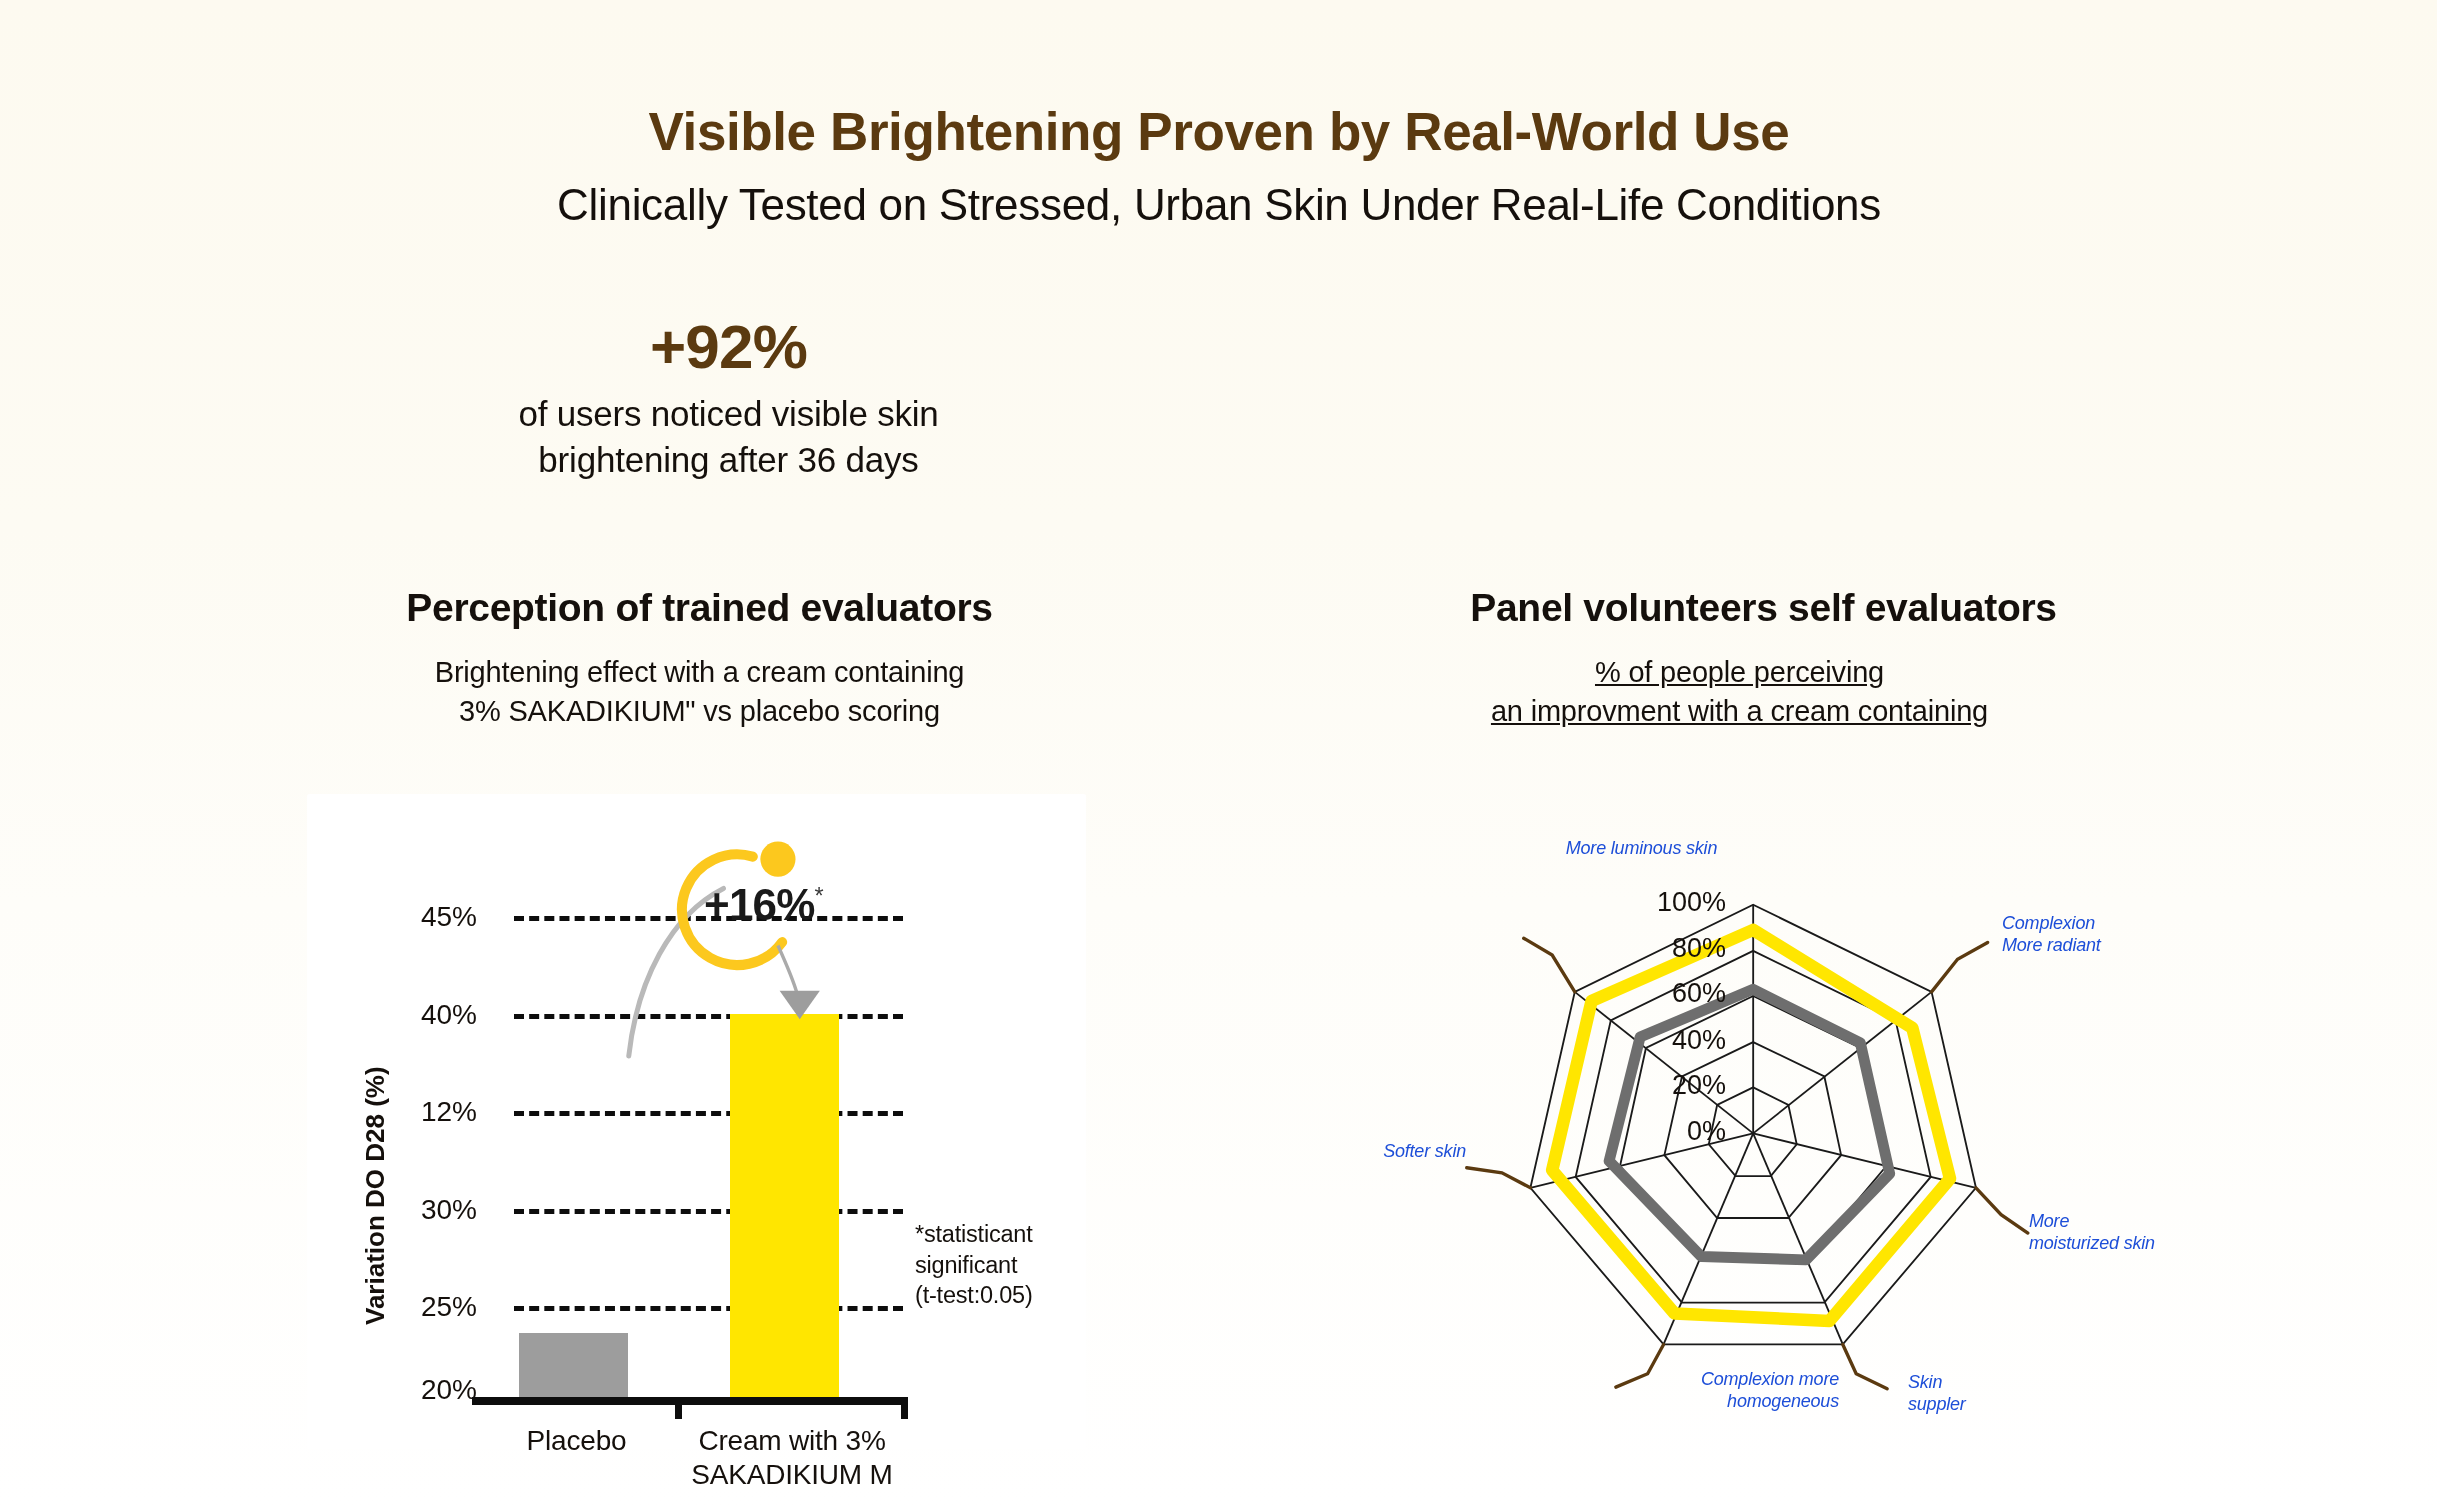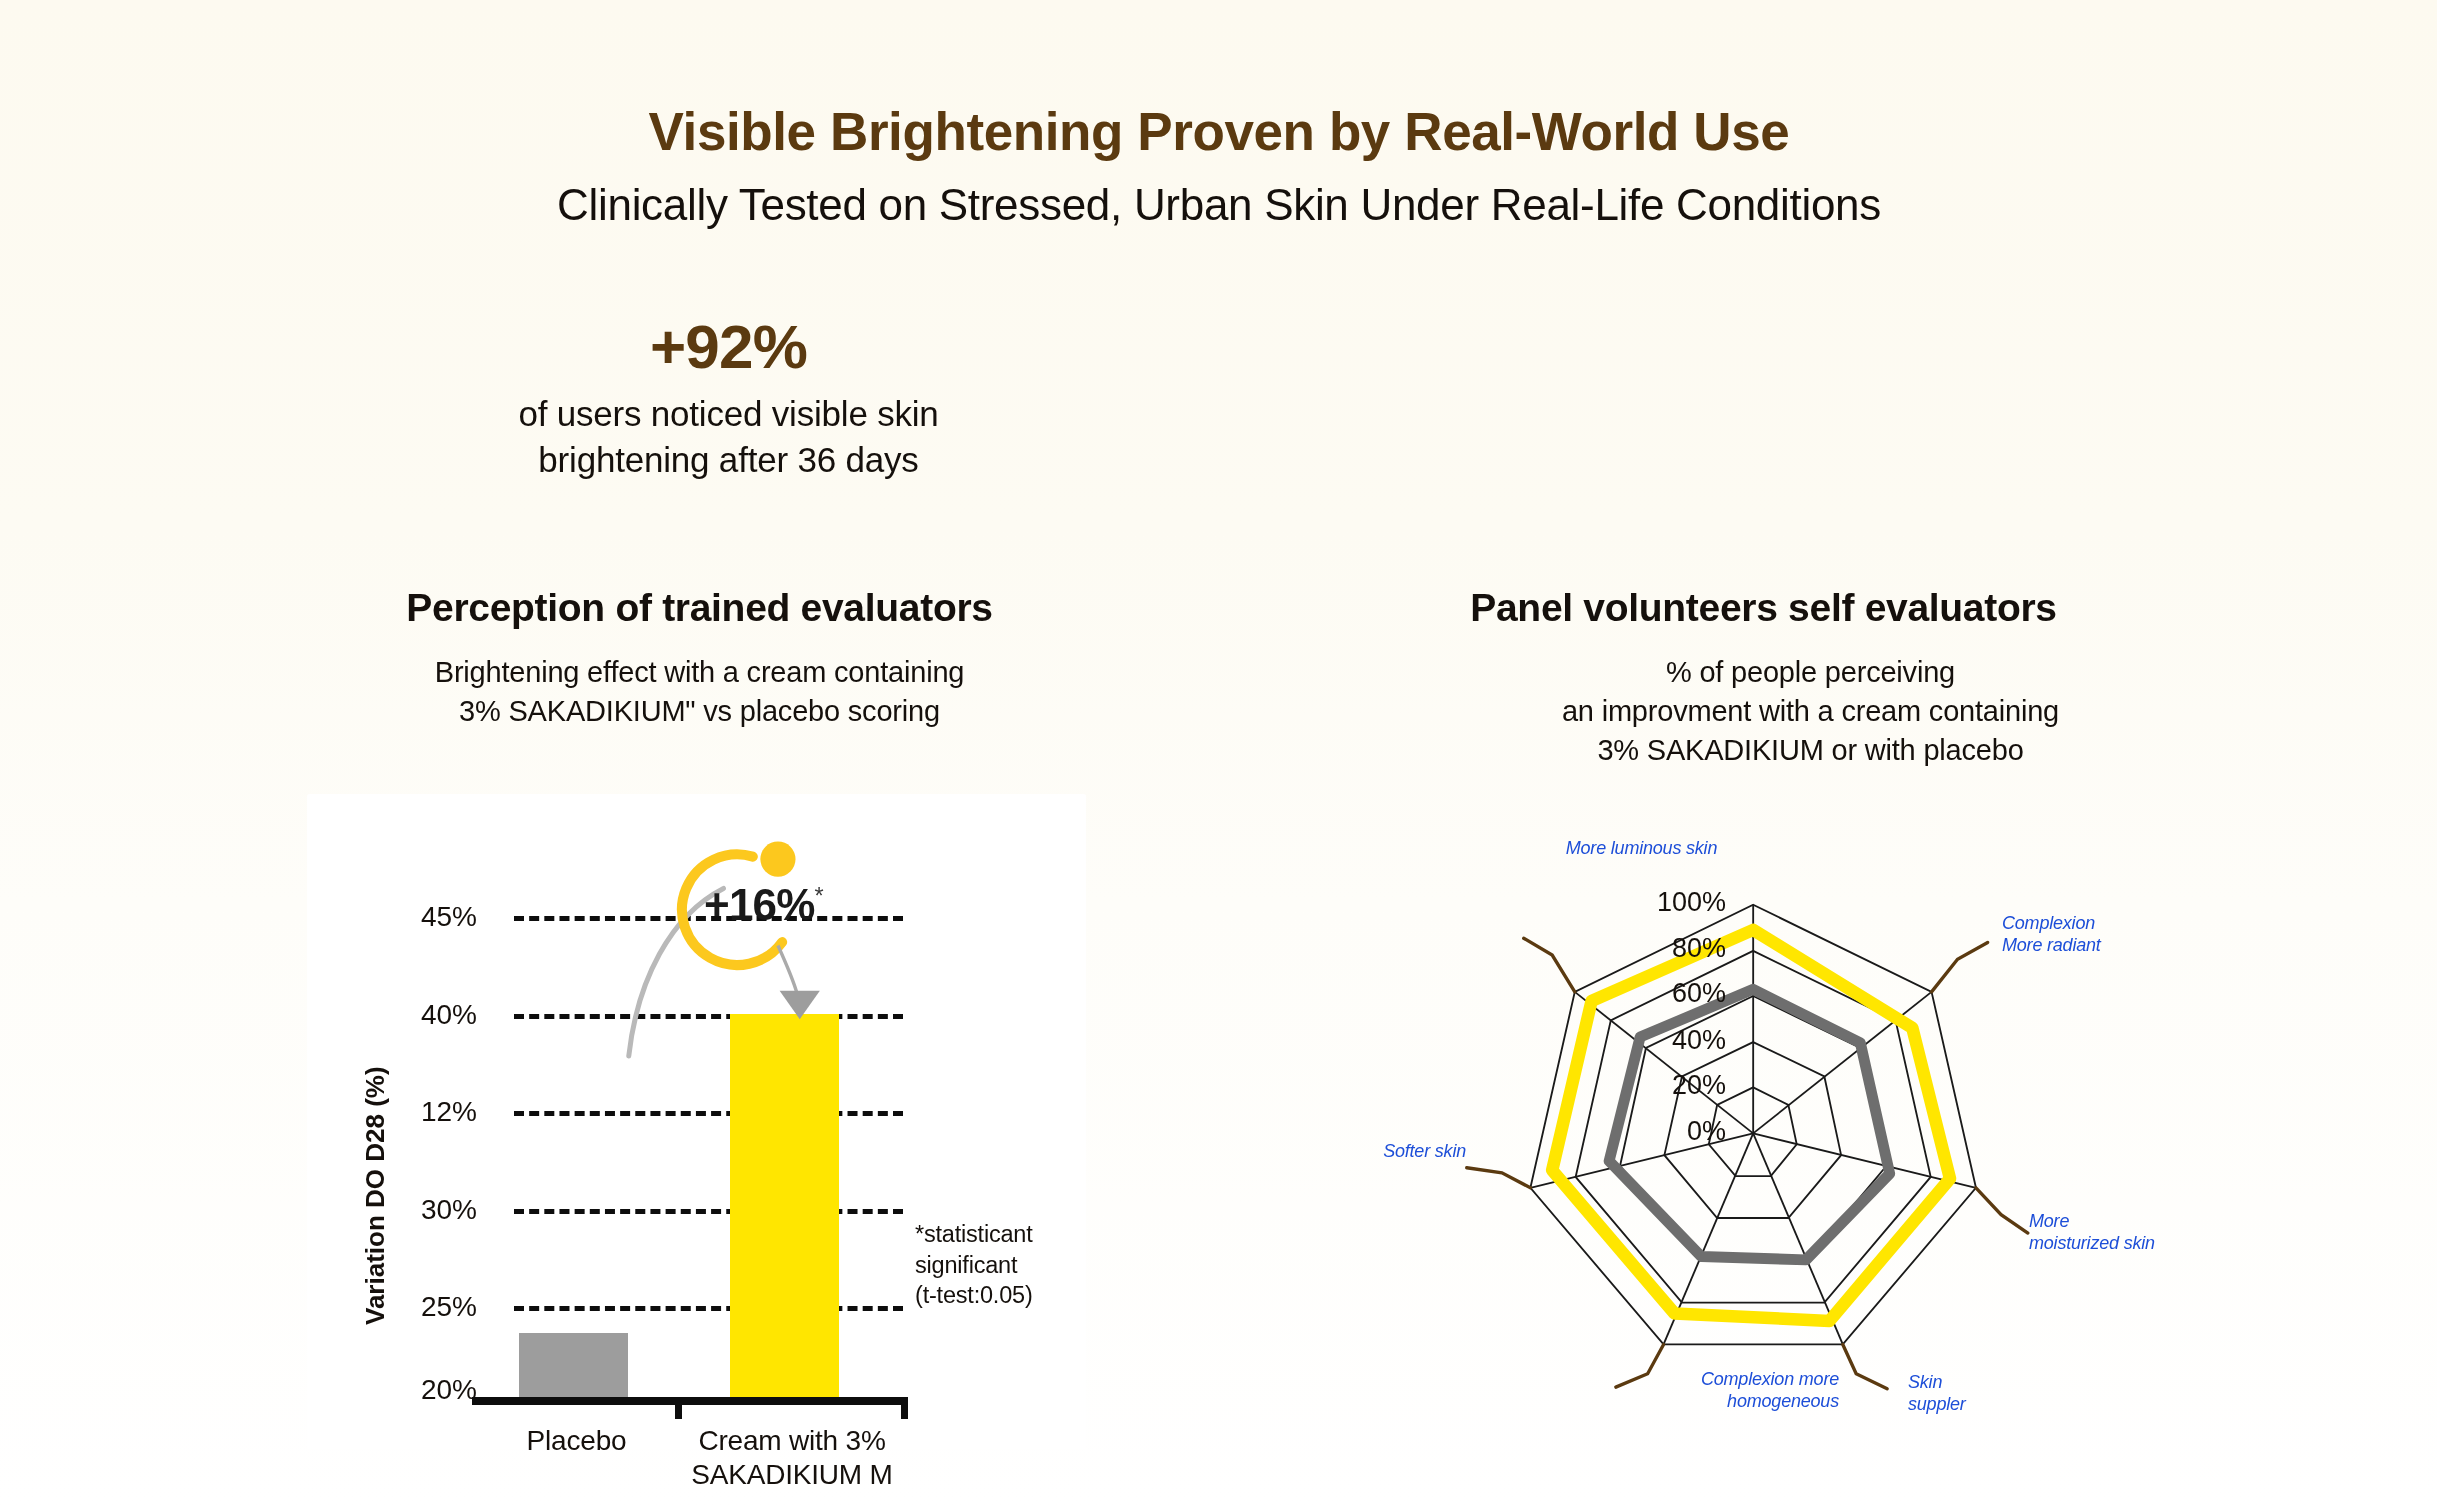--- a/index.html
+++ b/index.html
@@ -99,24 +99,23 @@
   </div>
 
 
   <div class="abs sect-head" style="left:197px;top:586px;">Perception of trained evaluators</div>
   <div class="abs sect-desc" style="left:197px;top:653px;">
     <div>Brightening effect with a cream containing</div>
     <div>3% SAKADIKIUM" vs placebo scoring</div>
   </div>
 
   <div class="abs sect-head" style="left:1261px;top:586px;">Panel volunteers self evaluators</div>
-  <div class="abs sect-desc" style="left:1308px;top:653px;">
+  <div class="abs sect-desc" style="left:1237px;top:653px;text-decoration:underline;">
     <div>% of people perceiving</div>
     <div>an improvment with a cream containing</div>
-    <div>3% SAKADIKIUM or with placebo</div>
   </div>
 
   <div class="abs card"></div>
 
   <div class="abs axis-title" style="left:360px;top:1325px;">Variation DO D28 (%)</div>
 
   <div class="abs ytick" style="left:385px;top:901px;">45%</div>
   <div class="abs gridline" style="left:514px;top:916px;width:389px;"></div>
 
   <div class="abs ytick" style="left:385px;top:999px;">40%</div>

